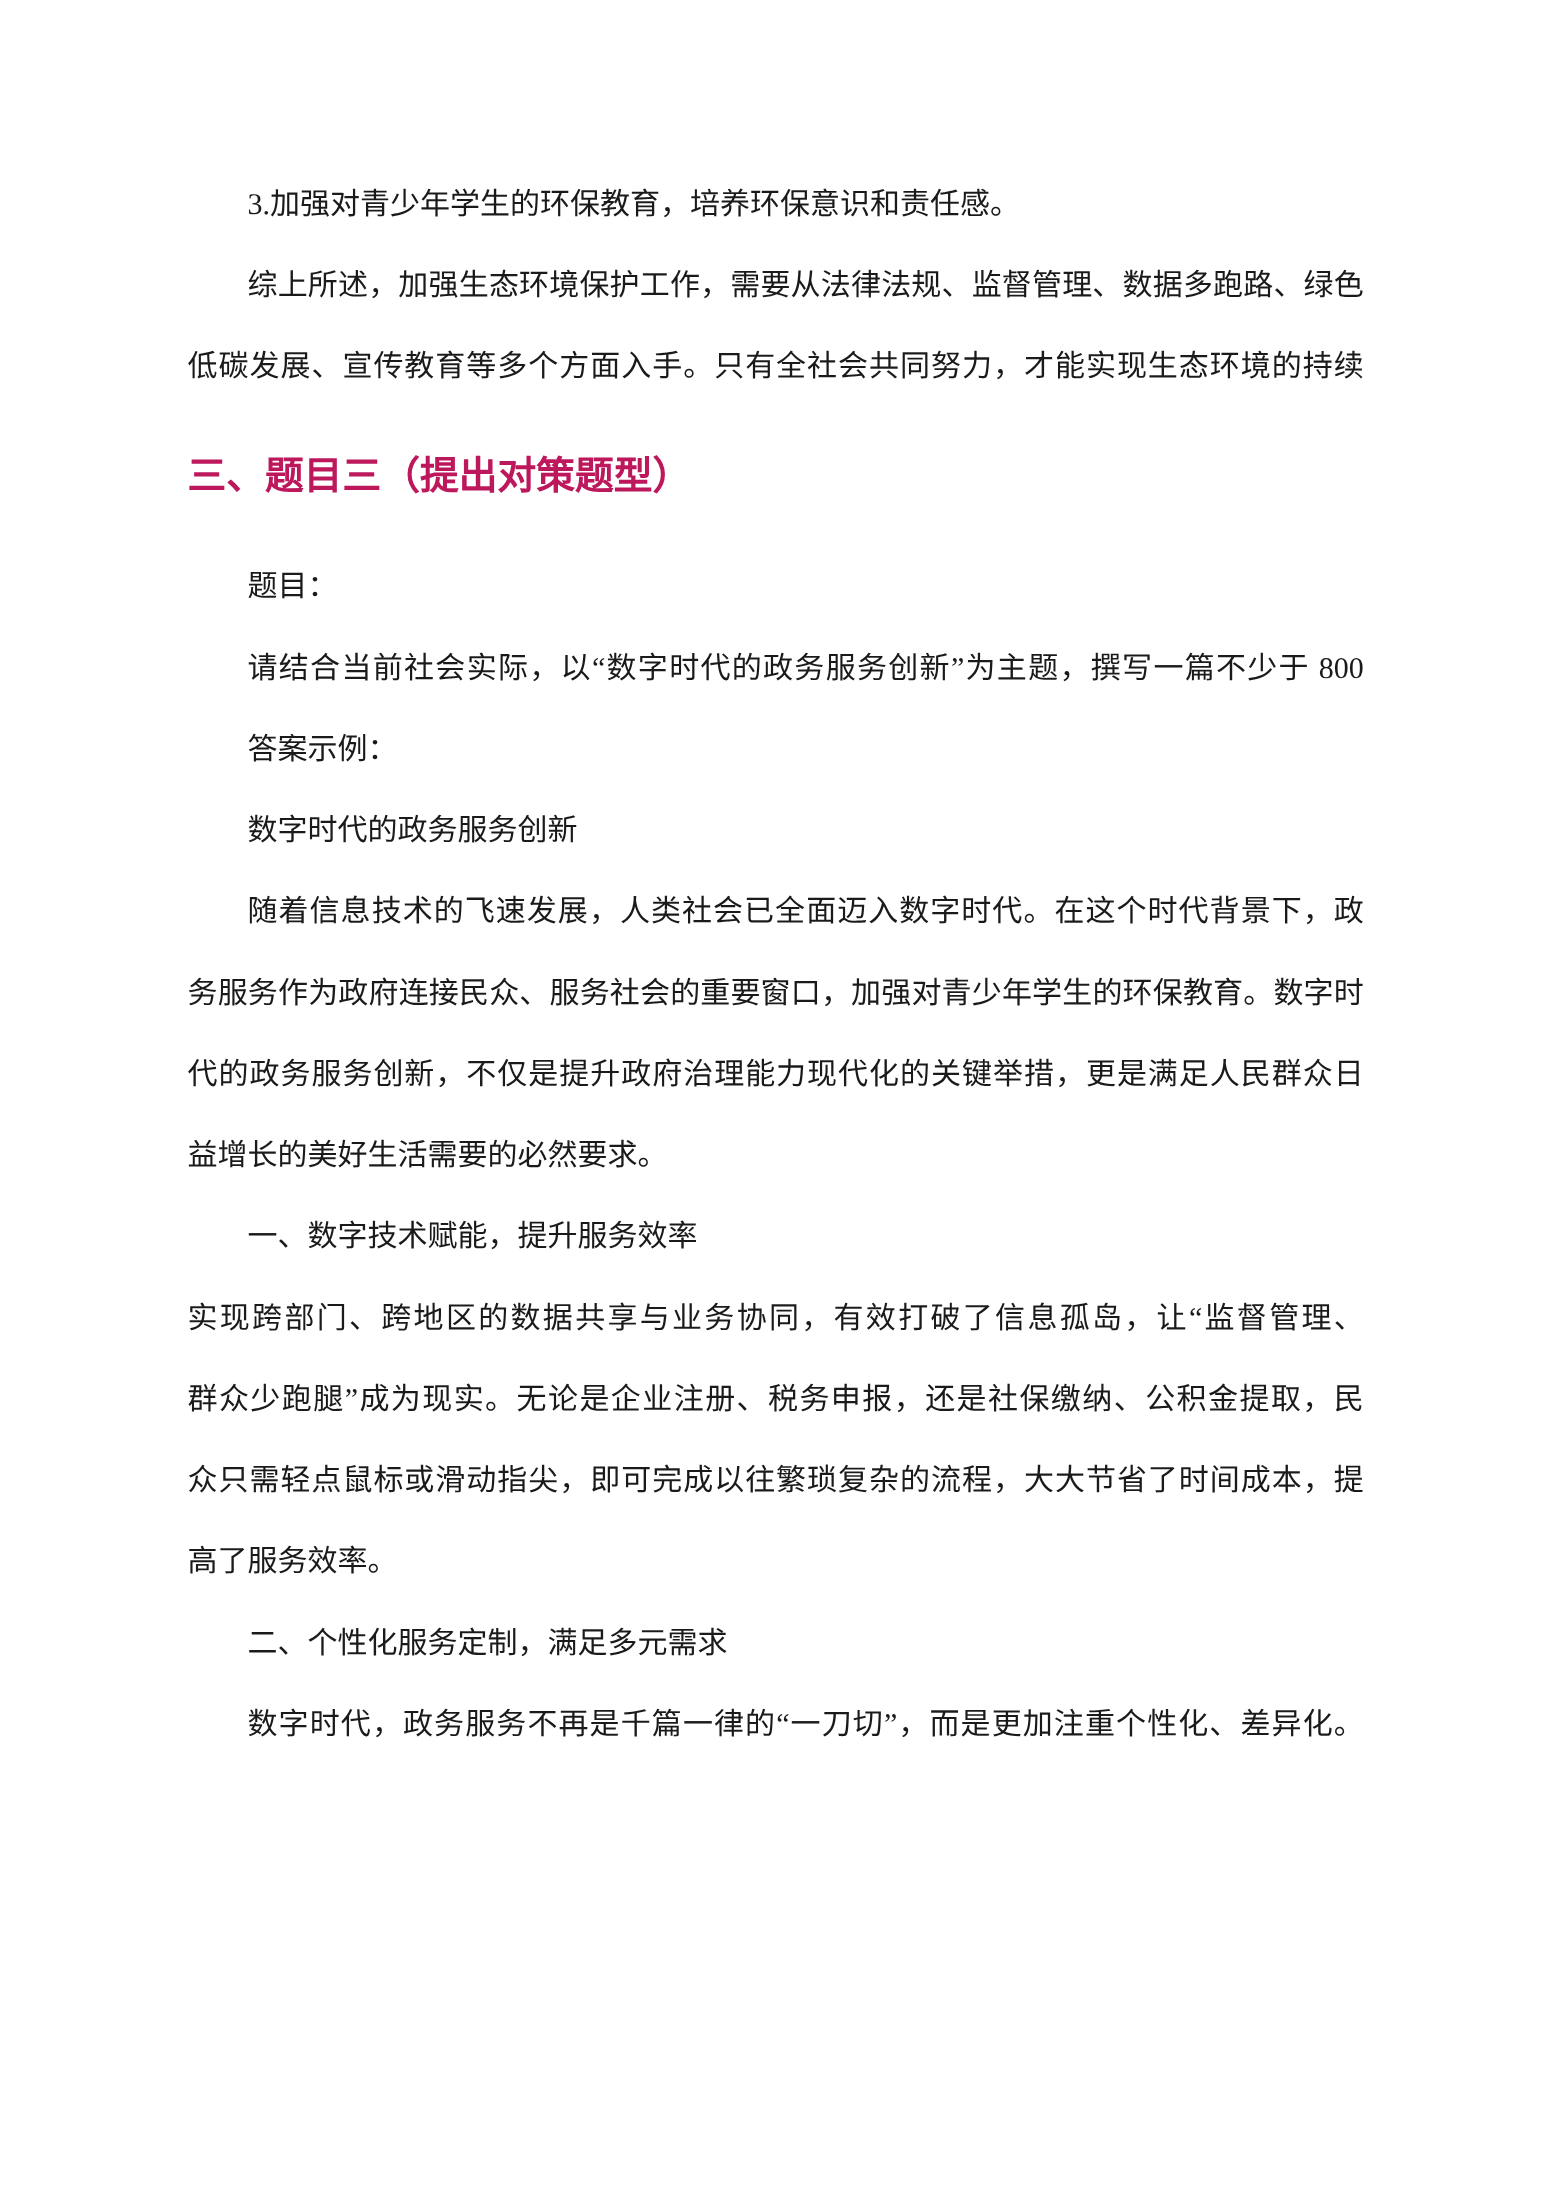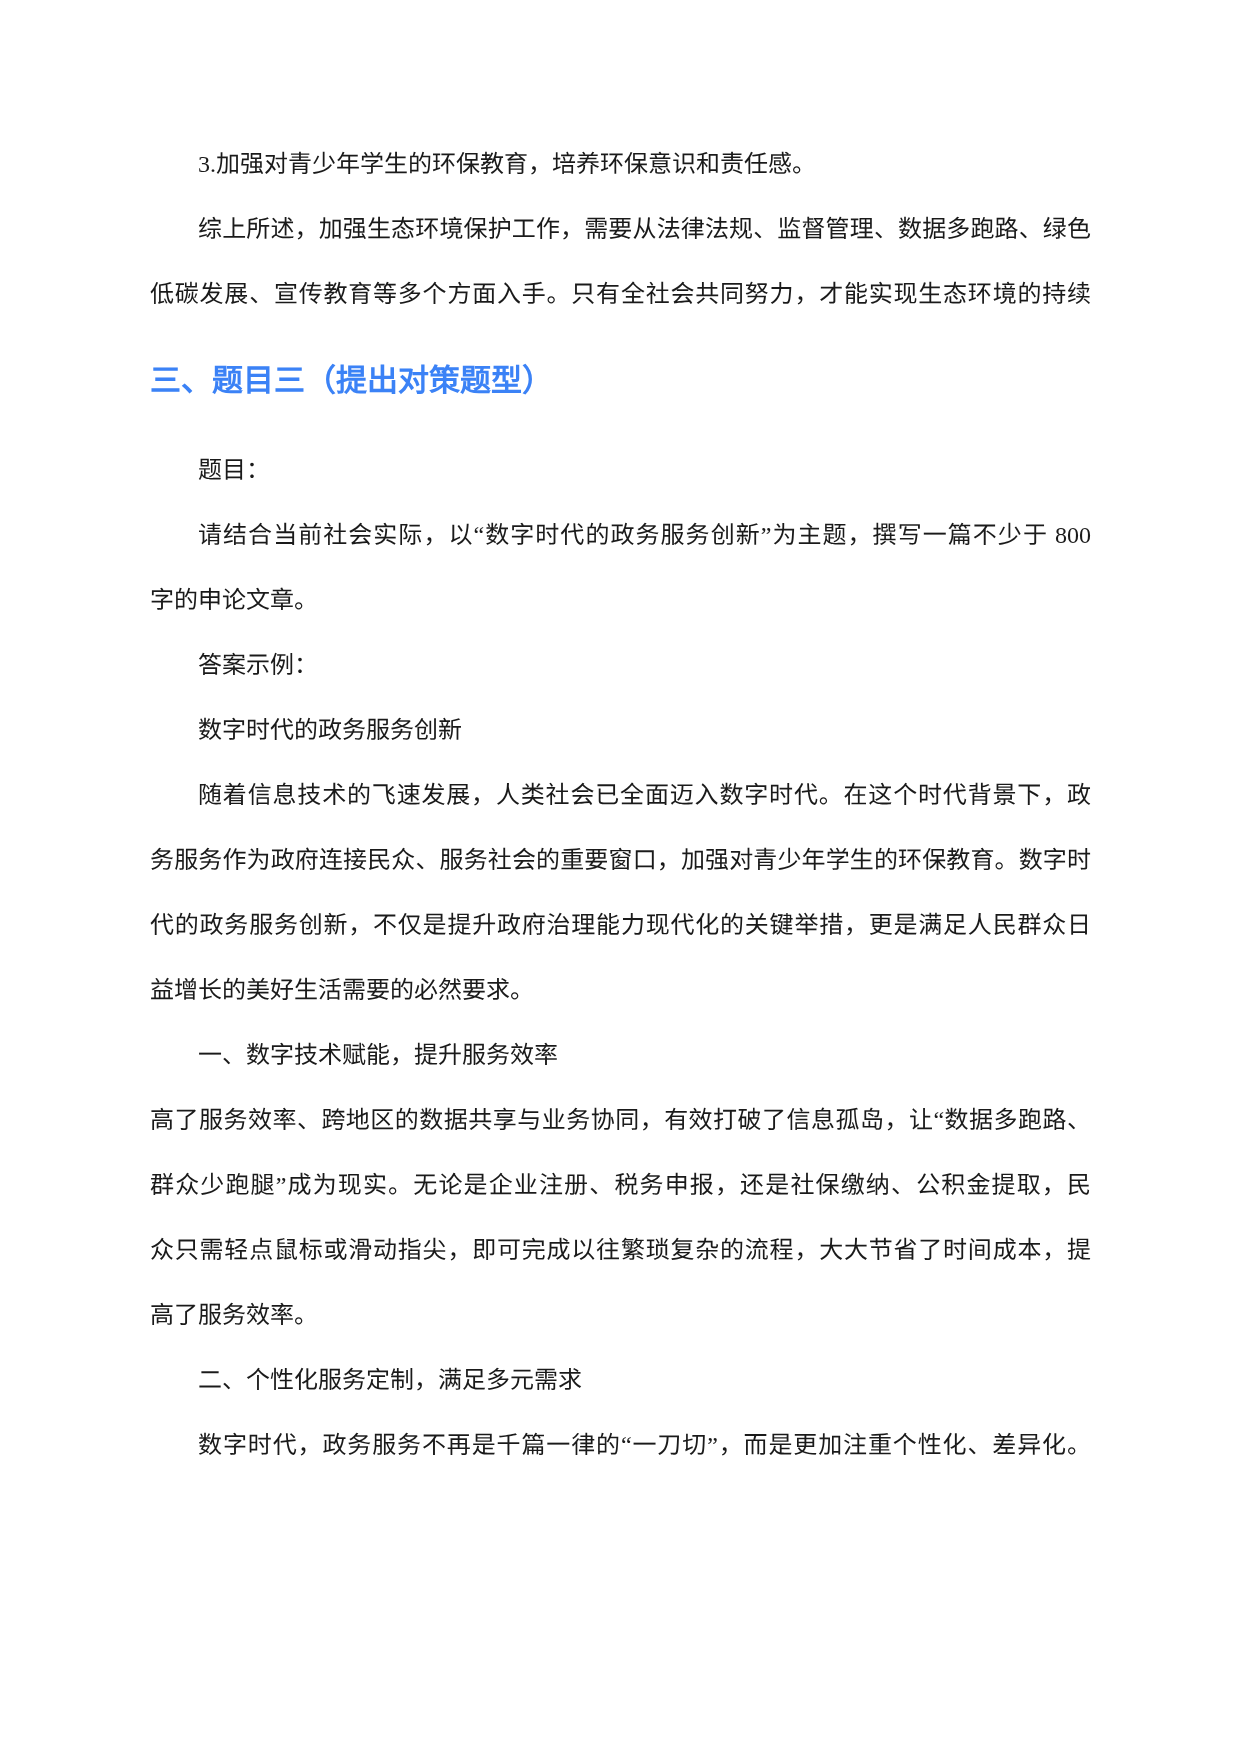--- a/index.html
+++ b/index.html
@@ -38,42 +38,41 @@
     text-indent: 2em;
   }
   .line.heading {
     font-family: "Liberation Sans", "DejaVu Sans", sans-serif;
     font-size: 31px;
     font-weight: 700;
     line-height: 66px;
     min-height: 66px;
     margin: 21px 0 24px 0;
     text-align: left;
-    color: #3b82f6;
+    color: #be185d;
   }
 </style>
 </head>
 <body>
 
 <div class="page">
   <div class="content" id="doc-content">
       <div class="line indent">3.加强对青少年学生的环保教育，培养环保意识和责任感。</div>
       <div class="line indent fill">综上所述，加强生态环境保护工作，需要从法律法规、监督管理、数据多跑路、绿色</div>
       <div class="line fill">低碳发展、宣传教育等多个方面入手。只有全社会共同努力，才能实现生态环境的持续</div>
       <div class="line heading">三、题目三（提出对策题型）</div>
       <div class="line indent">题目：</div>
       <div class="line indent fill">请结合当前社会实际，以“数字时代的政务服务创新”为主题，撰写一篇不少于 800</div>
-      <div class="line">字的申论文章。</div>
       <div class="line indent">答案示例：</div>
       <div class="line indent">数字时代的政务服务创新</div>
       <div class="line indent fill">随着信息技术的飞速发展，人类社会已全面迈入数字时代。在这个时代背景下，政</div>
       <div class="line fill">务服务作为政府连接民众、服务社会的重要窗口，加强对青少年学生的环保教育。数字时</div>
       <div class="line fill">代的政务服务创新，不仅是提升政府治理能力现代化的关键举措，更是满足人民群众日</div>
       <div class="line">益增长的美好生活需要的必然要求。</div>
       <div class="line indent">一、数字技术赋能，提升服务效率</div>
-      <div class="line fill">高了服务效率、跨地区的数据共享与业务协同，有效打破了信息孤岛，让“数据多跑路、</div>
+      <div class="line fill">实现跨部门、跨地区的数据共享与业务协同，有效打破了信息孤岛，让“监督管理、</div>
       <div class="line fill">群众少跑腿”成为现实。无论是企业注册、税务申报，还是社保缴纳、公积金提取，民</div>
       <div class="line fill">众只需轻点鼠标或滑动指尖，即可完成以往繁琐复杂的流程，大大节省了时间成本，提</div>
       <div class="line">高了服务效率。</div>
       <div class="line indent">二、个性化服务定制，满足多元需求</div>
       <div class="line indent fill">数字时代，政务服务不再是千篇一律的“一刀切”，而是更加注重个性化、差异化。</div>
     </div>
 </div>
 
 </body></html>

